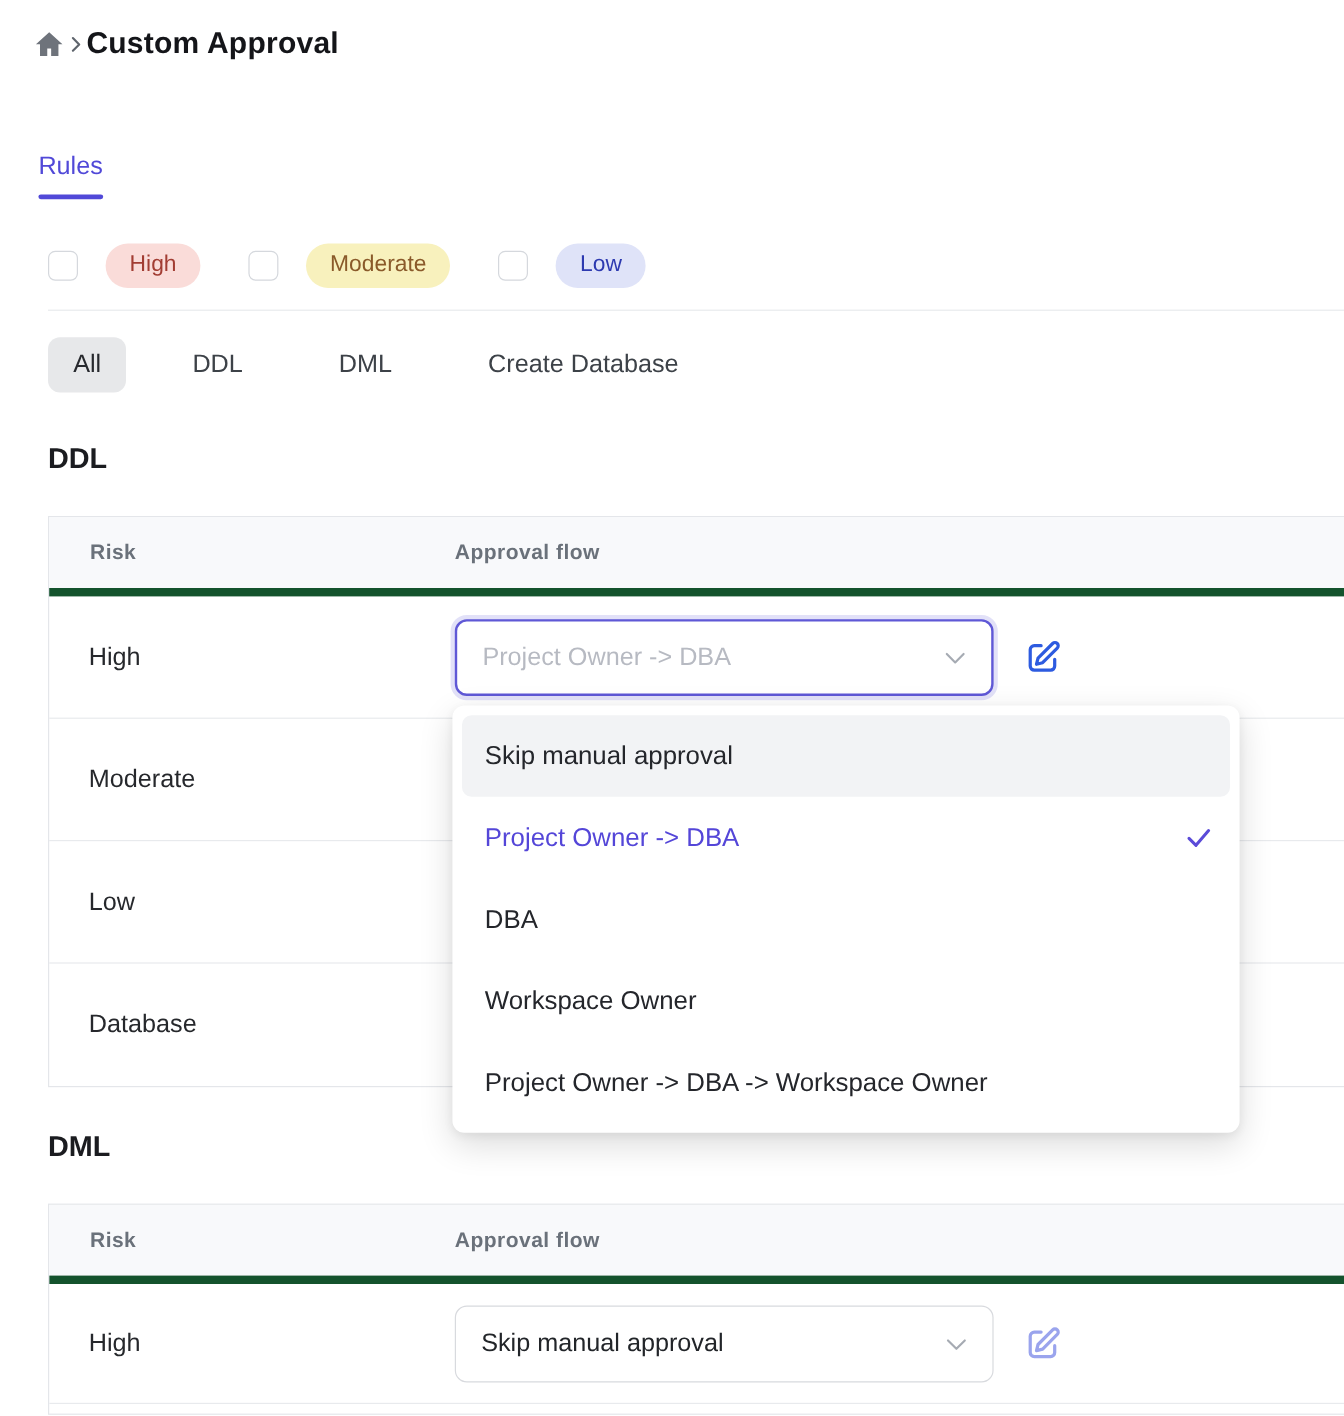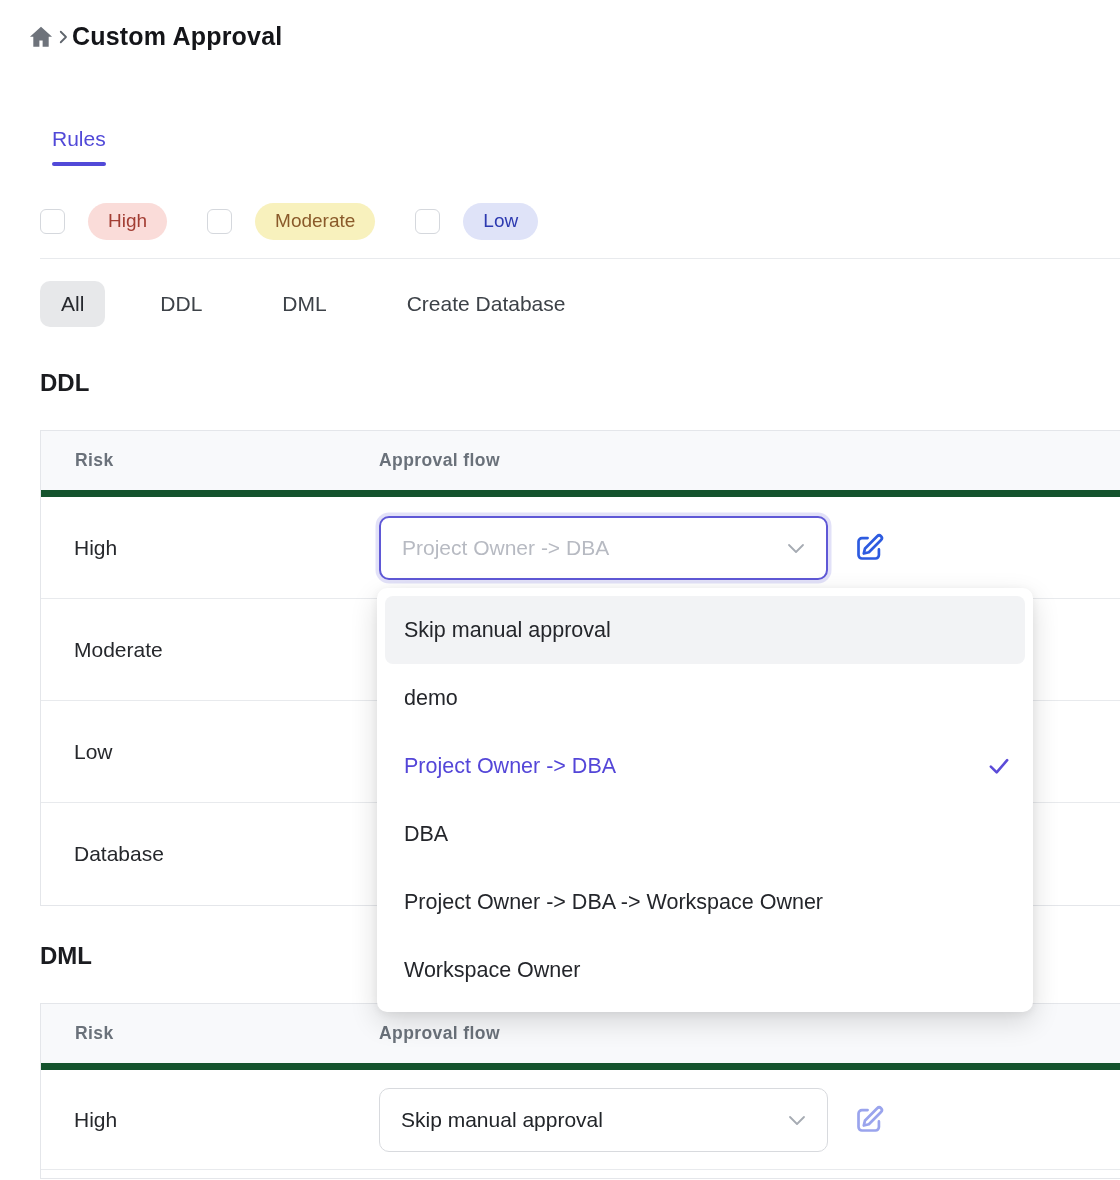--- a/index.html
+++ b/index.html
@@ -7,21 +7,21 @@
   body {
     position:relative; overflow:hidden; background:#ffffff;
     font-family:"Liberation Sans", sans-serif; color:#26282c;
   }
 
   
   .breadcrumb { position:absolute; top:22px; left:28px; display:flex; align-items:center; }
   .crumb-title { font-size:25px; font-weight:600; color:#141519; letter-spacing:.2px; }
 
   
-  .tabs { position:absolute; top:127px; left:52px; display:flex; gap:74px; font-size:21px;text-align:right; }
+  .tabs { position:absolute; top:127px; left:32px; display:flex; gap:74px; font-size:21px;text-align:right; }
   .tab { color:#2c3036; padding-bottom:15px; position:relative; cursor:pointer; }
   .tab.active { color:#5149d8; font-weight:500; }
   .tab.active::after { content:""; position:absolute; left:0; right:0; bottom:0; height:4px; border-radius:2px; background:#5149d8; }
 
   
   .filters { position:absolute; top:203px; left:40px; display:flex; align-items:center; gap:40px; }
   .filter { display:flex; align-items:center; gap:23px; }
   .checkbox { width:25px; height:25px; border:1.5px solid #d5d8dd; border-radius:6px; background:#fff; }
   .badge { font-size:19px; font-weight:500; padding:5px 20px; border-radius:19px; line-height:1.4; }
   .badge-high { background:#fadcd9; color:#a23d33; }
@@ -195,33 +195,30 @@
     </div>
   </div>
 
   <div class="trow trow-partial"></div>
 </div>
 
 <div class="dropdown">
   <div class="dd-item highlighted">
     <span>Skip manual approval</span>
   </div>
-  <div class="dd-item">
-    <span>demo</span>
-  </div>
   <div class="dd-item selected">
     <span>Project Owner -&gt; DBA</span>
     <span>
       <svg width="28" height="28" viewBox="0 0 24 24" fill="none" stroke="#5b4bd8" stroke-width="2.2" stroke-linecap="round" stroke-linejoin="round">
         <polyline points="5 12.5 10 17.5 19 7"></polyline>
       </svg>
     </span>
   </div>
   <div class="dd-item">
     <span>DBA</span>
   </div>
   <div class="dd-item">
+    <span>Workspace Owner</span>
+  </div>
+  <div class="dd-item">
     <span>Project Owner -&gt; DBA -&gt; Workspace Owner</span>
   </div>
-  <div class="dd-item">
-    <span>Workspace Owner</span>
-  </div>
 </div>
 
 </body></html>

